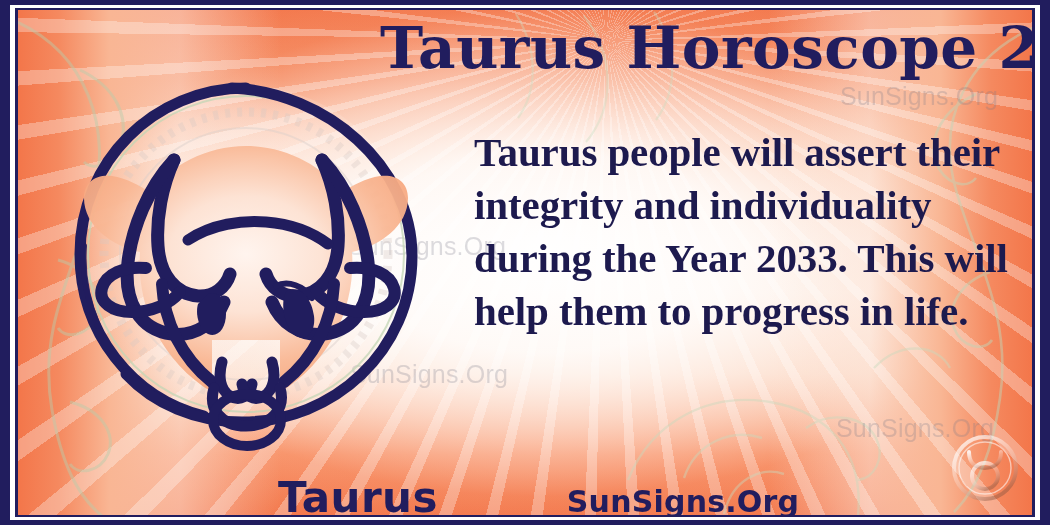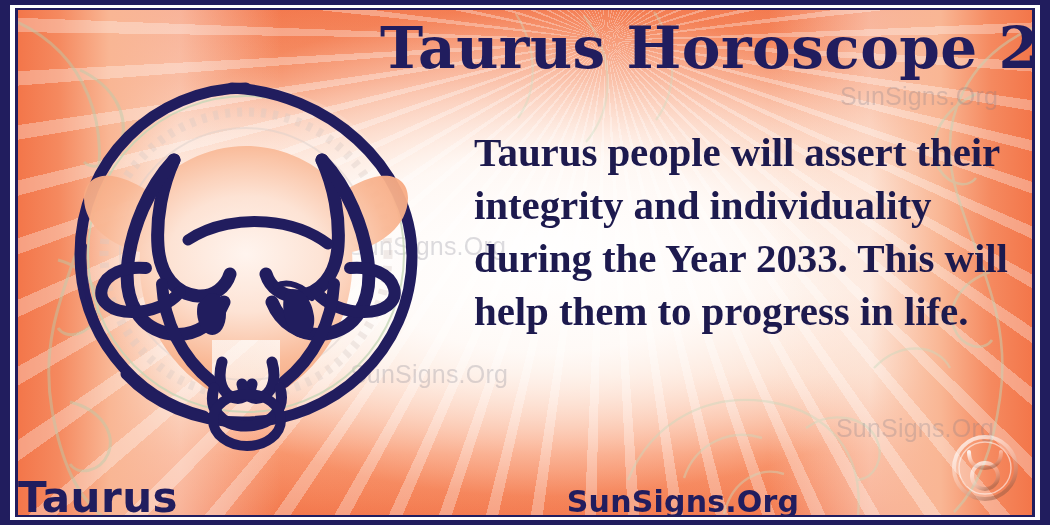--- a/index.html
+++ b/index.html
@@ -129,21 +129,21 @@
     font-weight: 700;
     font-size: 41px;
     line-height: 1.29;
     letter-spacing: -0.1px;
   }
 
   
   .caption {
     position: absolute;
     top: 463px; left: 0; width: 420px;
-    text-align: left;
+    text-align: right;
     color: #211d5e;
     font-family: "DejaVu Sans", sans-serif;
     font-weight: 700;
     font-size: 42px;
     letter-spacing: 0.5px;
   }
 
   
   .footer-brand {
     position: absolute;

